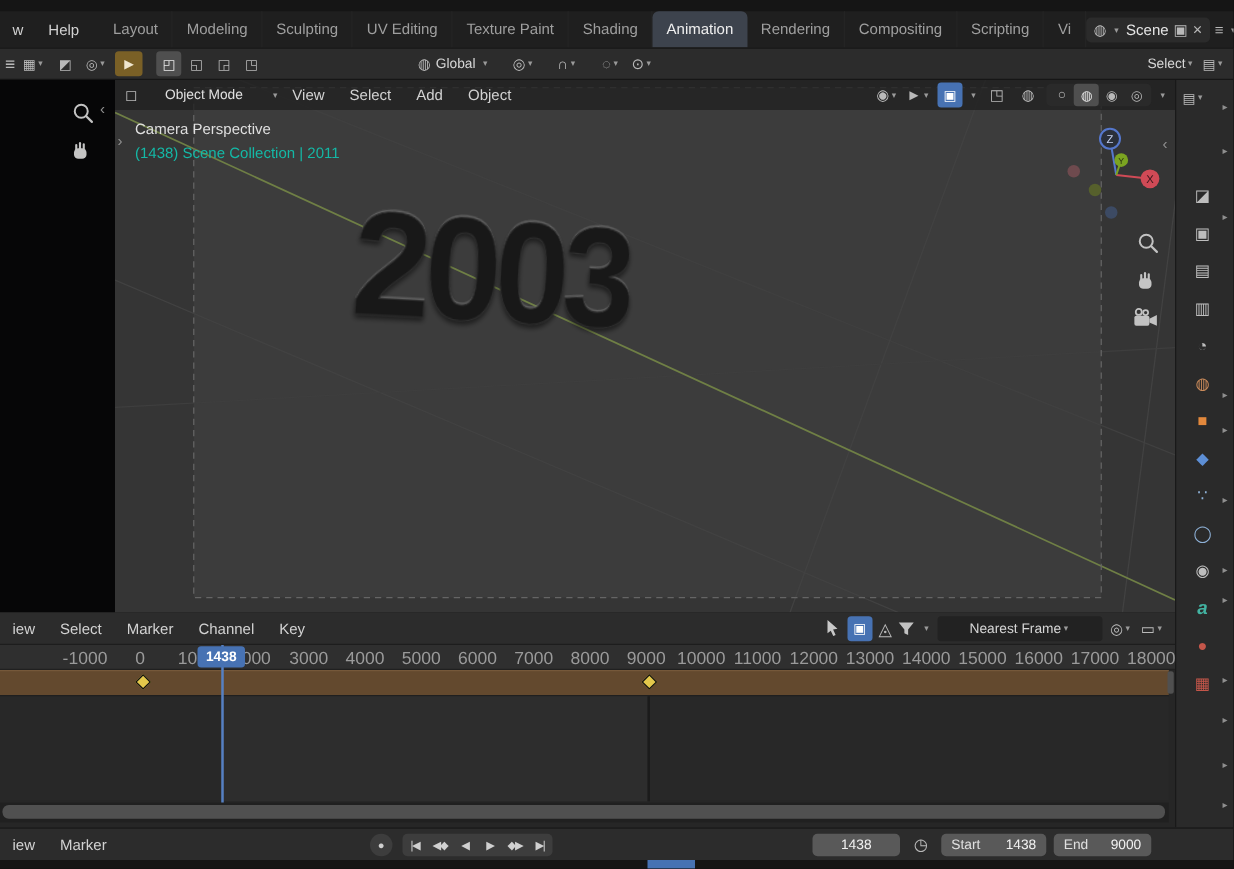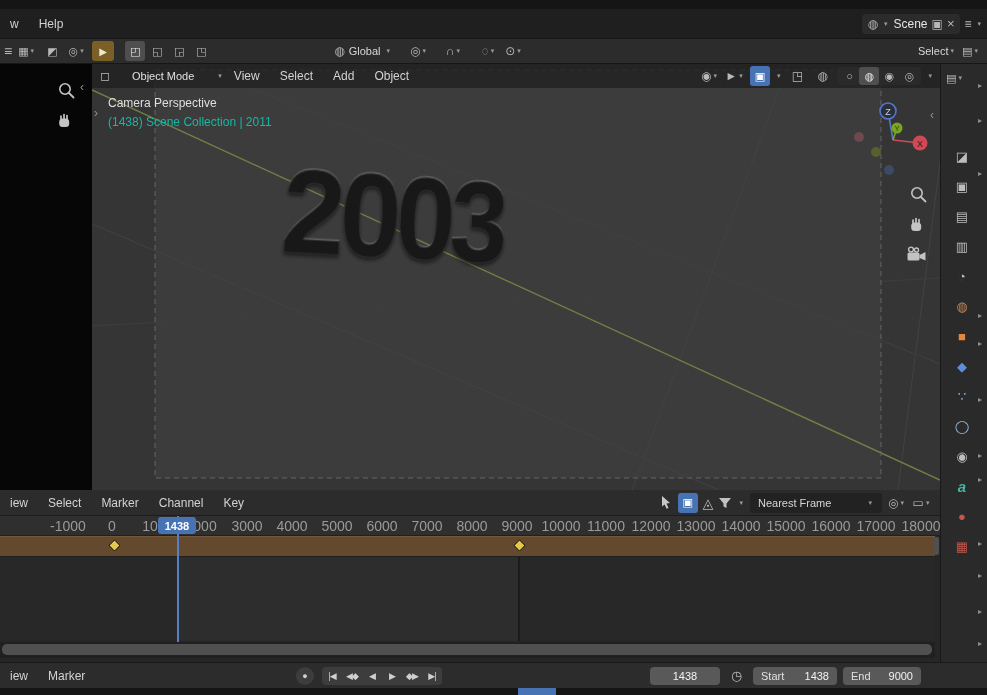--- a/index.html
+++ b/index.html
@@ -50,21 +50,21 @@
   #props{left:940px;top:64px;width:47px;height:598px;background:#2a2a2a;border-left:1px solid #191919;box-sizing:border-box;}
   .ptab{position:absolute;left:8px;width:26px;text-align:center;font-size:13px;line-height:14px;cursor:default;}
   .ptab[data-name="tab-data"]{font-weight:bold;font-style:italic;font-size:15px;}
   .edge-arrow{position:absolute;left:37px;font-size:8px;color:#8f8f8f;line-height:8px;}
 
   
   #dopesheet{left:0;top:490px;width:940px;height:172px;background:#262626;}
   #ds-header{position:absolute;left:0;top:0;width:940px;height:26px;background:#2c2c2c;border-bottom:1px solid #1d1d1d;display:flex;align-items:center;box-sizing:border-box;}
   #ds-menus{display:flex;}
   #ds-right{margin-left:auto;display:flex;align-items:center;gap:5px;padding-right:8px;}
-  .select{height:20px;background:#222222;border-radius:3px;display:flex;align-items:center;justify-content:space-between;padding:0 8px;color:#d6d6d6;font-size:11px;width:116px;}
+  .select{height:20px;background:#222222;border-radius:3px;display:flex;align-items:center;justify-content:center;padding:0 8px;color:#d6d6d6;font-size:11px;width:116px;}
   #ds-ruler{position:absolute;left:0;top:26px;width:940px;height:20px;background:#2f2f2f;border-bottom:1px solid #202020;box-sizing:border-box;}
   .tick{position:absolute;top:0;height:20px;line-height:20px;transform:translateX(-50%);font-size:14px;color:#9a9a9a;white-space:nowrap;}
   #ds-band{position:absolute;left:0;top:46px;width:935px;height:20px;background:#63492e;border-top:1px solid #75583a;box-sizing:border-box;}
   #ds-tracks{position:absolute;left:0;top:66px;width:935px;height:84px;background:#282828;border-top:1px solid #1f1f1f;box-sizing:border-box;}
   #ds-range{position:absolute;top:0;height:84px;background:#2d2d2d;}
   #ds-endline{position:absolute;top:0;width:2px;height:84px;background:#1b1b1b;}
   #ds-hscroll-track{position:absolute;left:0;top:152px;width:935px;height:16px;background:#202020;}
   #ds-hscroll{position:absolute;left:2px;top:154px;width:930px;height:11px;background:#505050;border-radius:5px;}
   #ds-vscroll{position:absolute;left:934px;top:47px;width:5px;height:18px;background:#505050;border-radius:2px;}
   #ds-playhead{position:absolute;top:26px;width:2px;height:126px;background:#5680c2;z-index:3;}
@@ -84,20 +84,33 @@
 </head>
 <body>
 
 <div id="root" data-name="blender-window">
 
 
   <div id="topbar" class="abs" data-name="topbar">
     <div id="topbar-menus" data-name="menubar">
         <span class="menu" data-name="menubar-item-w">w</span>
         <span class="menu" data-name="menubar-item-help">Help</span>
+      </div>
+    <div id="tabs" data-name="workspace-tabs">
+        <span class="tab" data-name="workspace-tab-layout">Layout</span>
+        <span class="tab" data-name="workspace-tab-modeling">Modeling</span>
+        <span class="tab" data-name="workspace-tab-sculpting">Sculpting</span>
+        <span class="tab" data-name="workspace-tab-uv-editing">UV Editing</span>
+        <span class="tab" data-name="workspace-tab-texture-paint">Texture Paint</span>
+        <span class="tab" data-name="workspace-tab-shading">Shading</span>
+        <span class="tab active" data-name="workspace-tab-animation">Animation</span>
+        <span class="tab" data-name="workspace-tab-rendering">Rendering</span>
+        <span class="tab" data-name="workspace-tab-compositing">Compositing</span>
+        <span class="tab" data-name="workspace-tab-scripting">Scripting</span>
+        <span class="tab" data-name="workspace-tab-vi">Vi</span>
       </div>
     <div id="scene-widget" data-name="scene-widget">
       <div class="fieldbox" data-name="scene-selector">
         <span class="ico" data-name="scene-icon">◍</span>
         <span class="caret" data-name="chevron-down-icon">▾</span>
         <span style="color:#e5e5e5;" data-name="scene-name">Scene</span>
         <span class="ico" data-name="new-scene-icon">▣</span>
         <span class="ico" style="font-size:13px;" data-name="close-scene-icon">×</span>
       </div>
       <span class="ico" data-name="view-layer-icon">≡</span>

